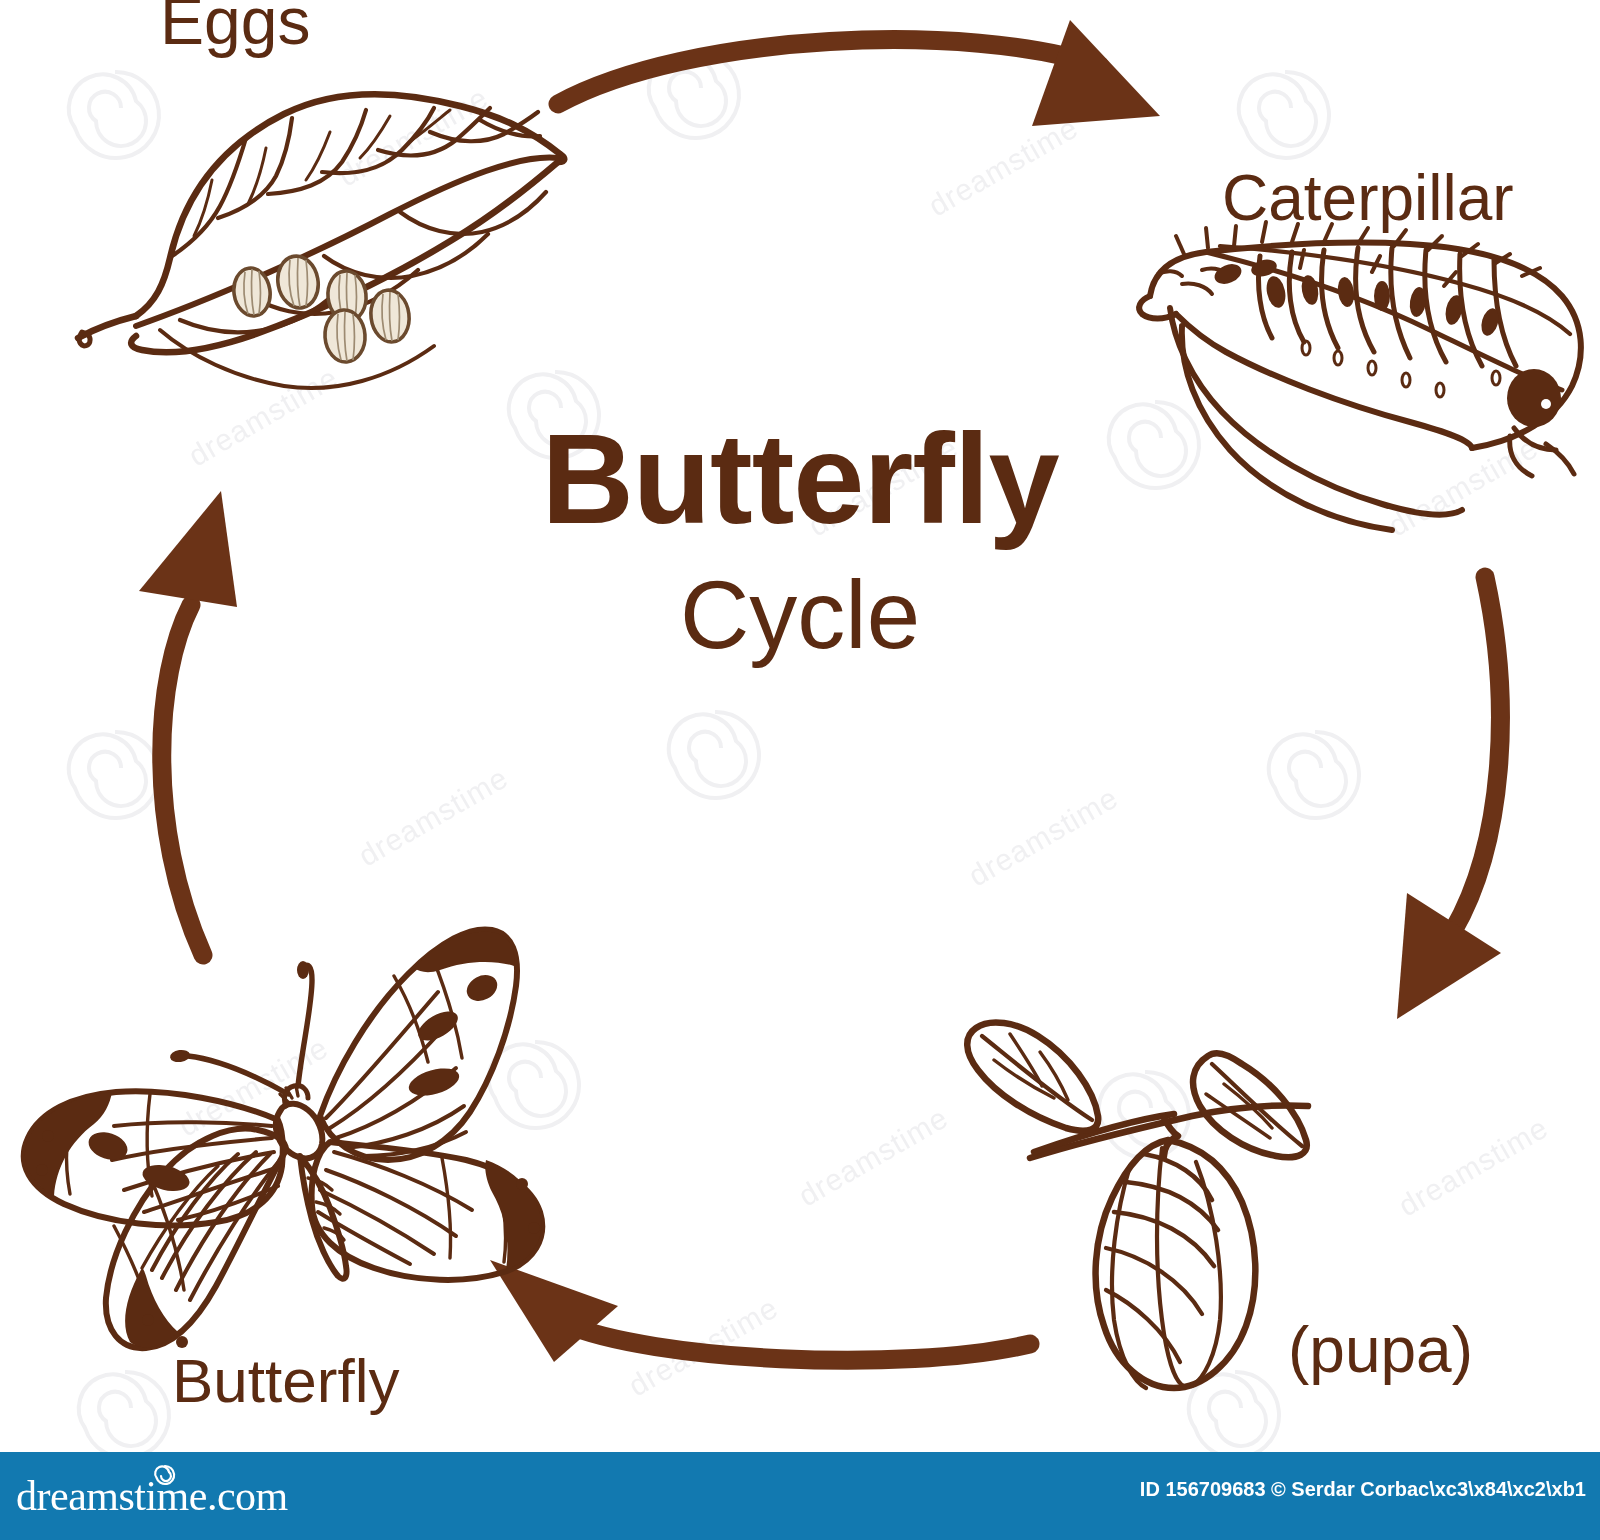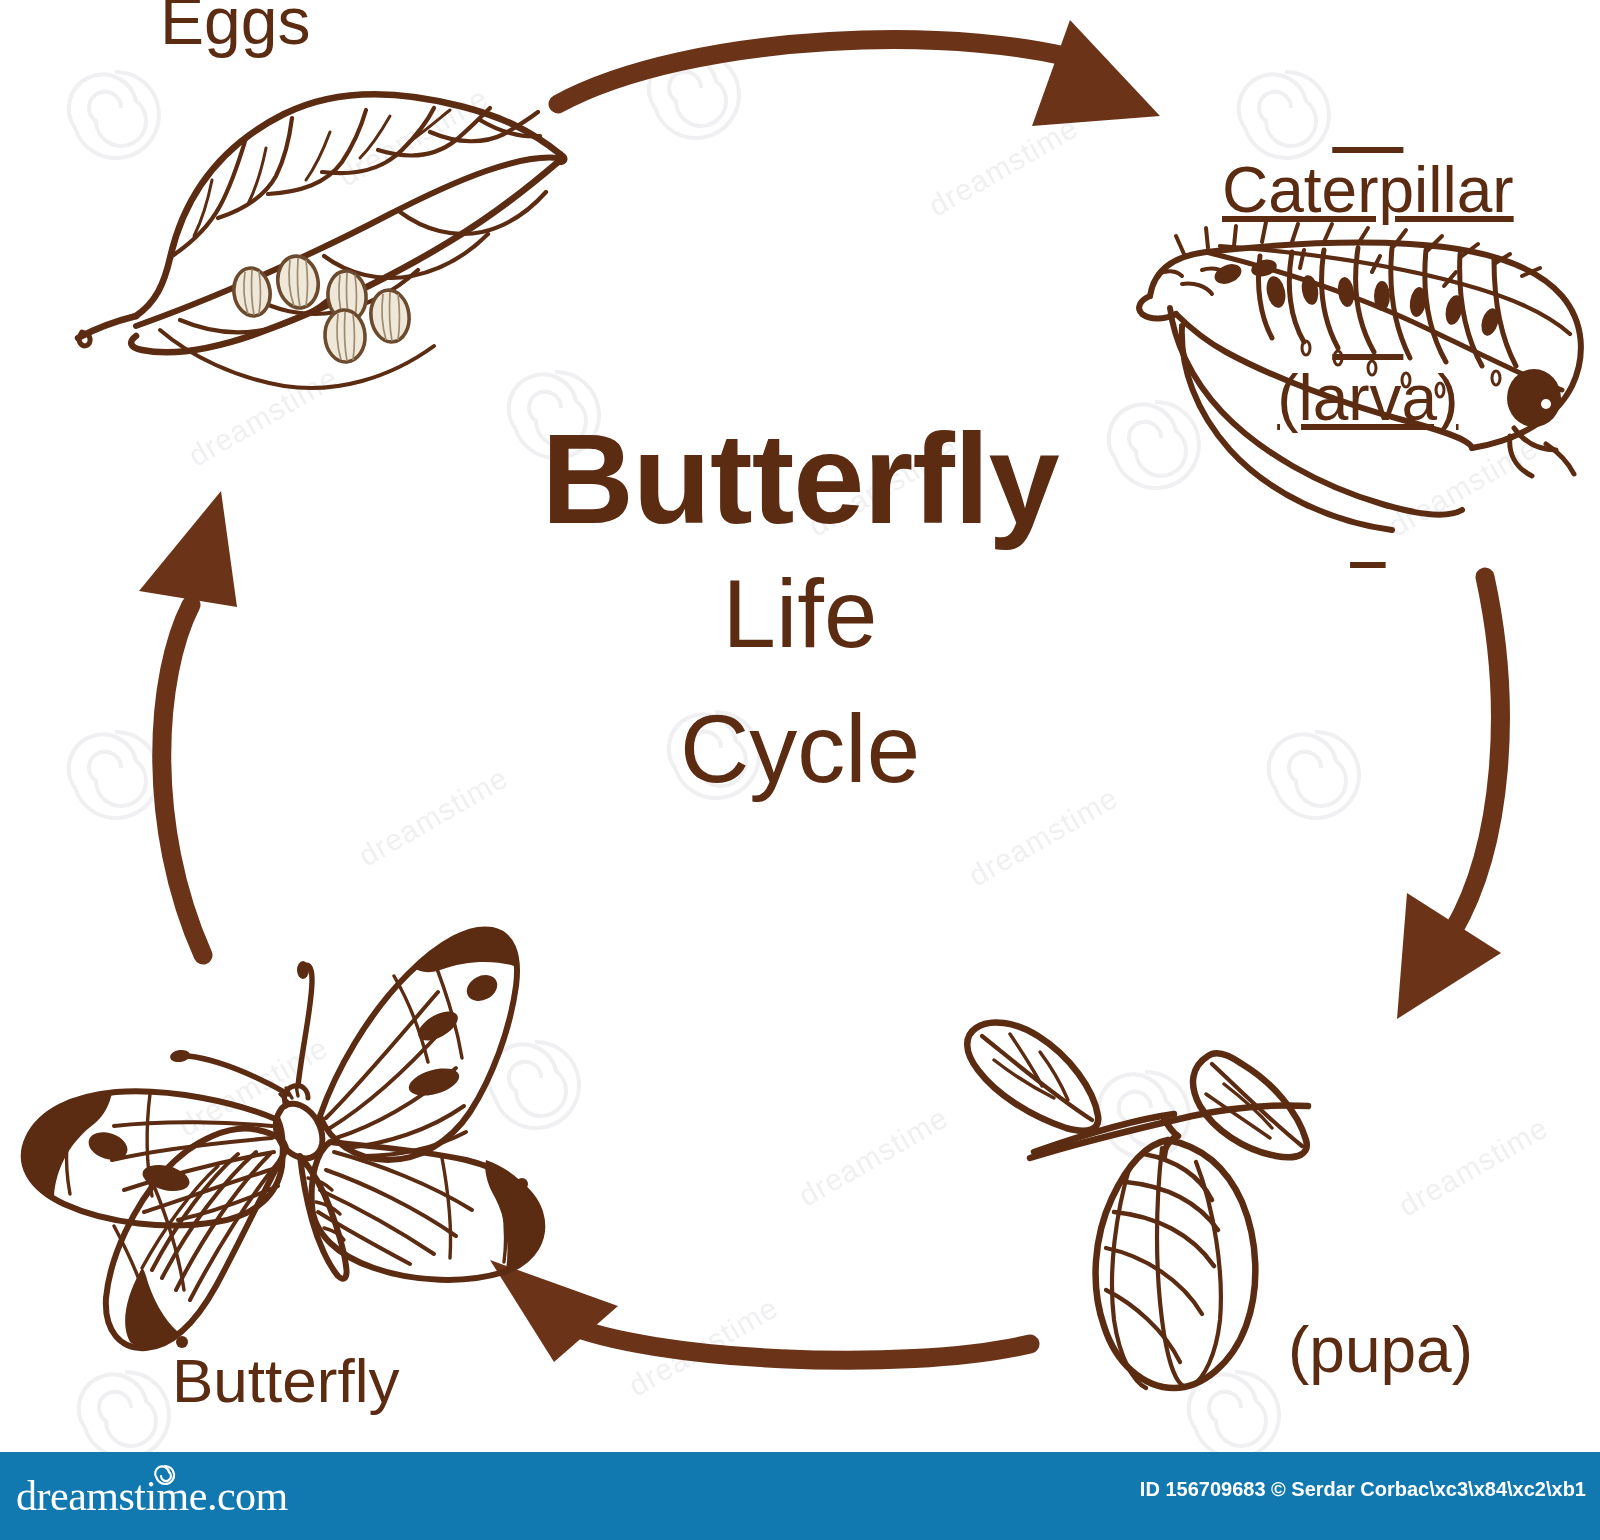--- a/index.html
+++ b/index.html
@@ -21,21 +21,21 @@
   .art{position:absolute;z-index:3;}
   svg{display:block;overflow:visible;}
 
   
   .lbl{
     position:absolute;z-index:4;color:#5b2b12;
     font-family:"Liberation Sans", sans-serif;
     font-weight:400;line-height:1.08;white-space:pre;
   }
   #label-eggs{left:160px;top:-14px;font-size:66px;}
-  #label-caterpillar{left:1222px;top:18px;font-size:64px;text-align:center;text-decoration:underline;}
+  #label-caterpillar{left:1222px;top:26px;font-size:64px;text-align:left;}
   #label-chrysalis{left:1288px;top:1178px;font-size:64px;}
   #label-butterfly{left:172px;top:1348px;font-size:62px;}
 
   #title-block{position:absolute;z-index:4;left:440px;top:418px;width:720px;text-align:center;color:#5b2b12;}
   #title-main{font-size:128px;font-weight:700;letter-spacing:-1px;line-height:0.95;}
   #title-sub1{font-size:96px;font-weight:400;line-height:1.25;margin-top:14px;}
   #title-sub2{font-size:96px;font-weight:400;line-height:1.25;margin-top:15px;}
 
   
   #footer{
@@ -419,32 +419,30 @@
         <circle cx="148" cy="490" r="6"></circle>
         <circle cx="182" cy="512" r="6"></circle>
       </g>
     </svg>
   </div>
 
   <div class="lbl" id="label-eggs">Eggs</div>
 
   <div class="lbl" id="label-caterpillar">
     <div>Caterpillar</div>
-    <div>(larva)</div>
   </div>
 
   <div class="lbl" id="label-chrysalis">
     <div style="text-align:center;">(pupa)</div>
   </div>
 
   <div class="lbl" id="label-butterfly">Butterfly</div>
 
   <div id="title-block">
     <div id="title-main">Butterfly</div>
-    <div id="title-sub1">Life</div>
     <div id="title-sub2">Cycle</div>
   </div>
 
   <div id="footer">
     <div id="brand">
       <span>dreamstime.com</span>
     </div>
     <svg id="brand-spiral" width="30" height="30" viewBox="0 0 30 30">
       <path d="M15,6 a9,9 0 1,1 -8.5,11.6 a7,7 0 1,1 12.5,-5.6 a5,5 0 1,1 -8,4" fill="none" stroke="#ffffff" stroke-width="2.2" stroke-linecap="round"></path>
     </svg>

